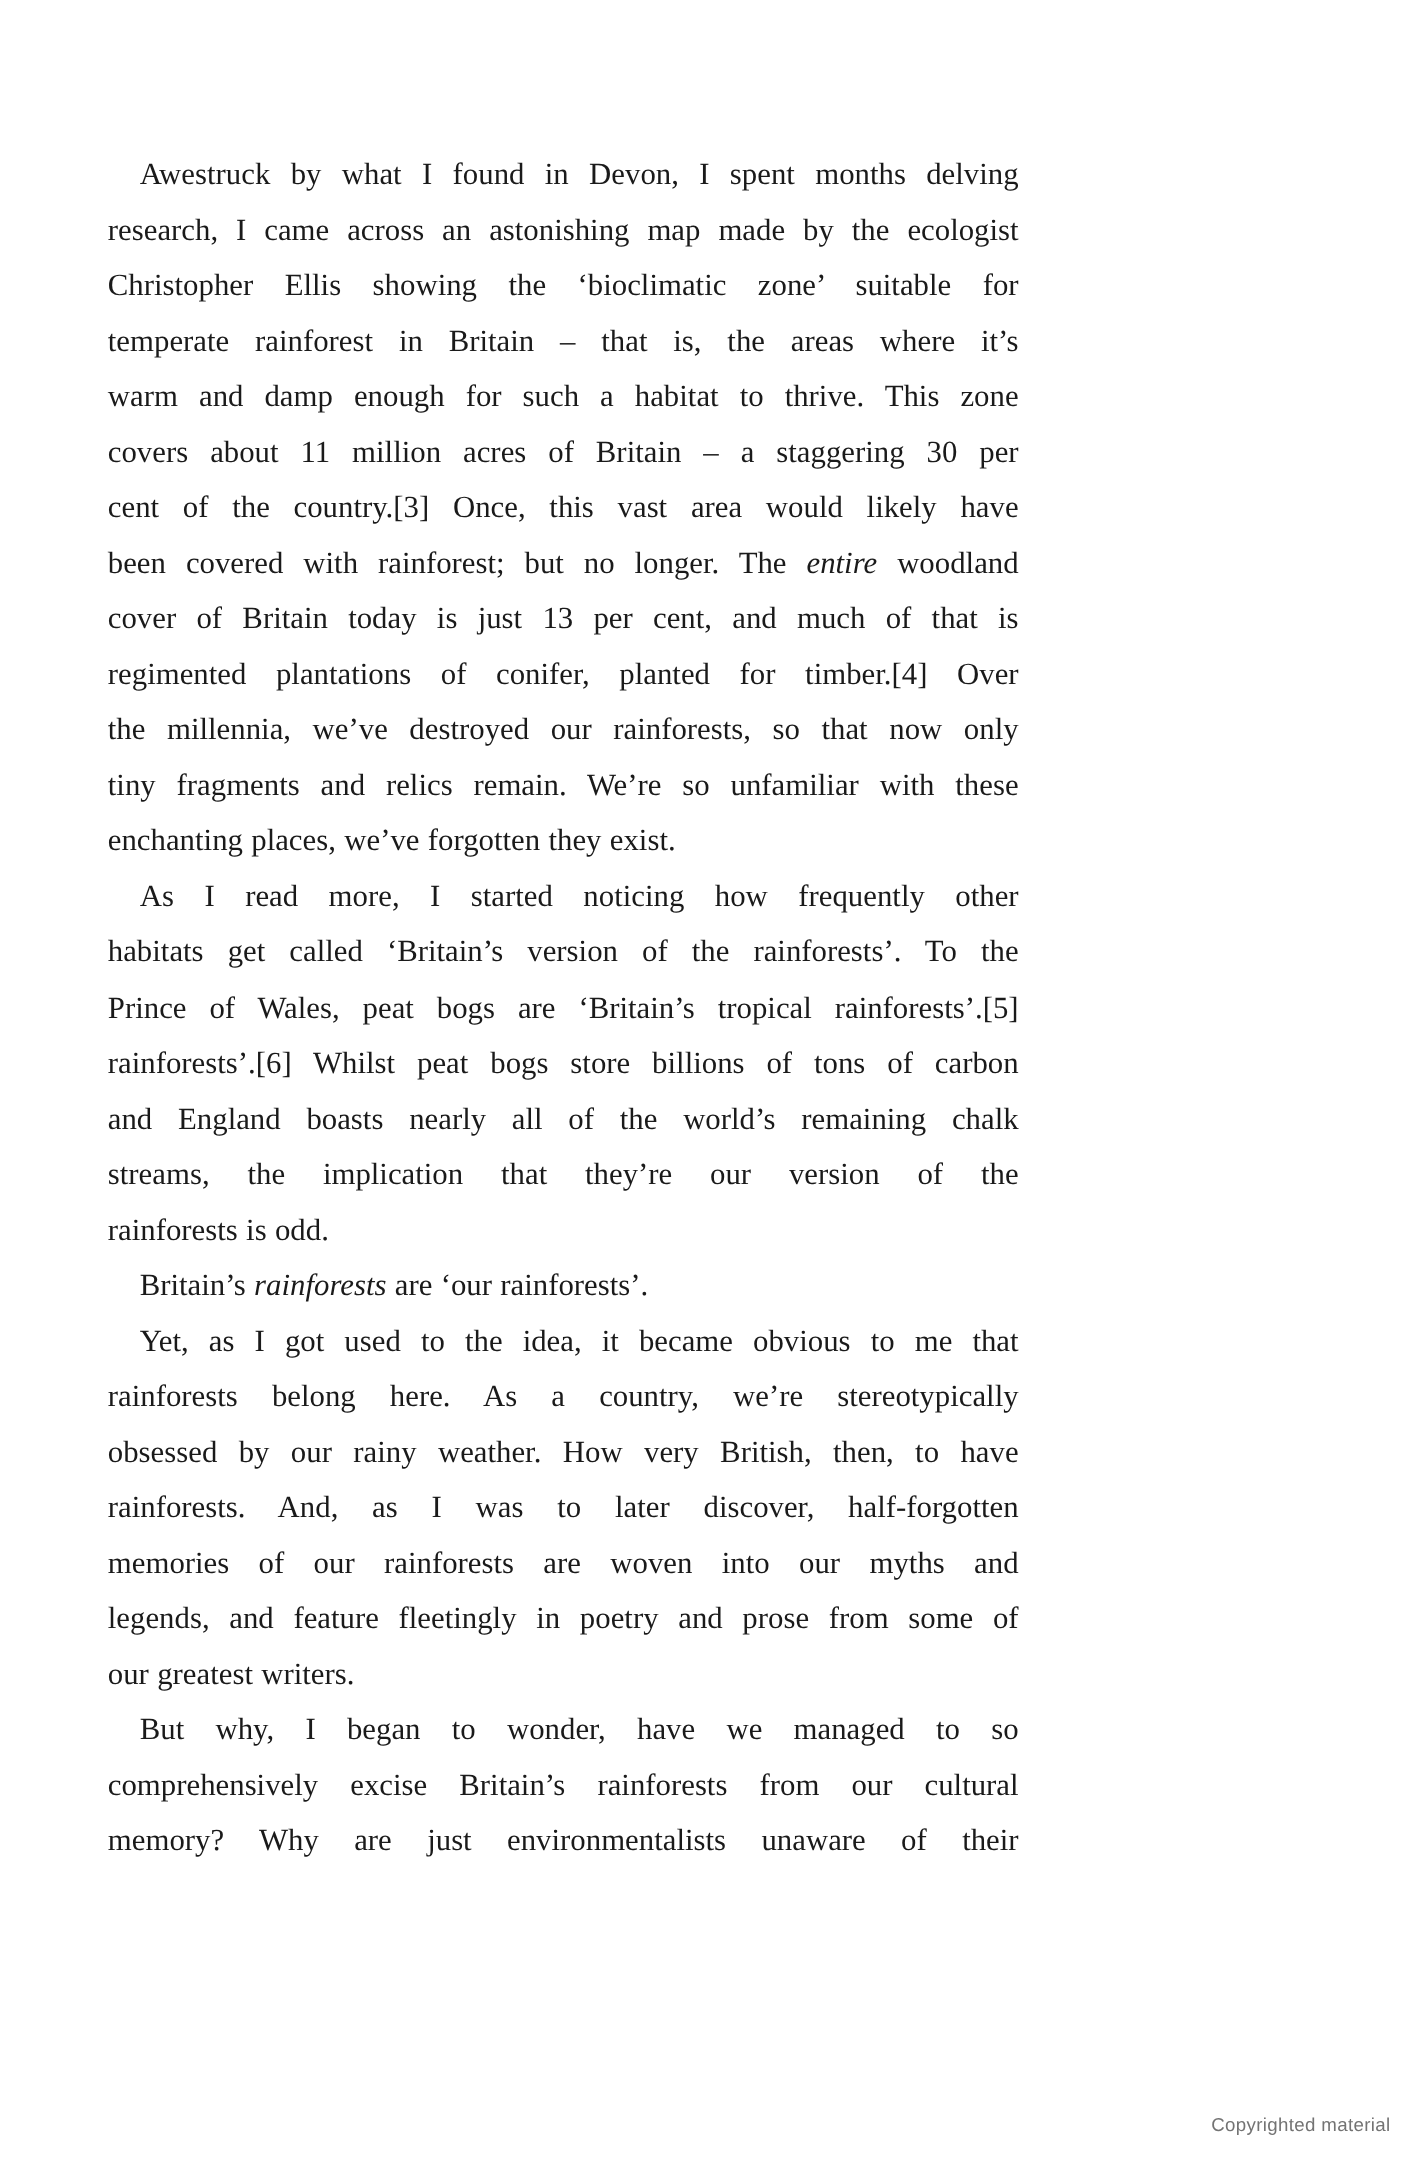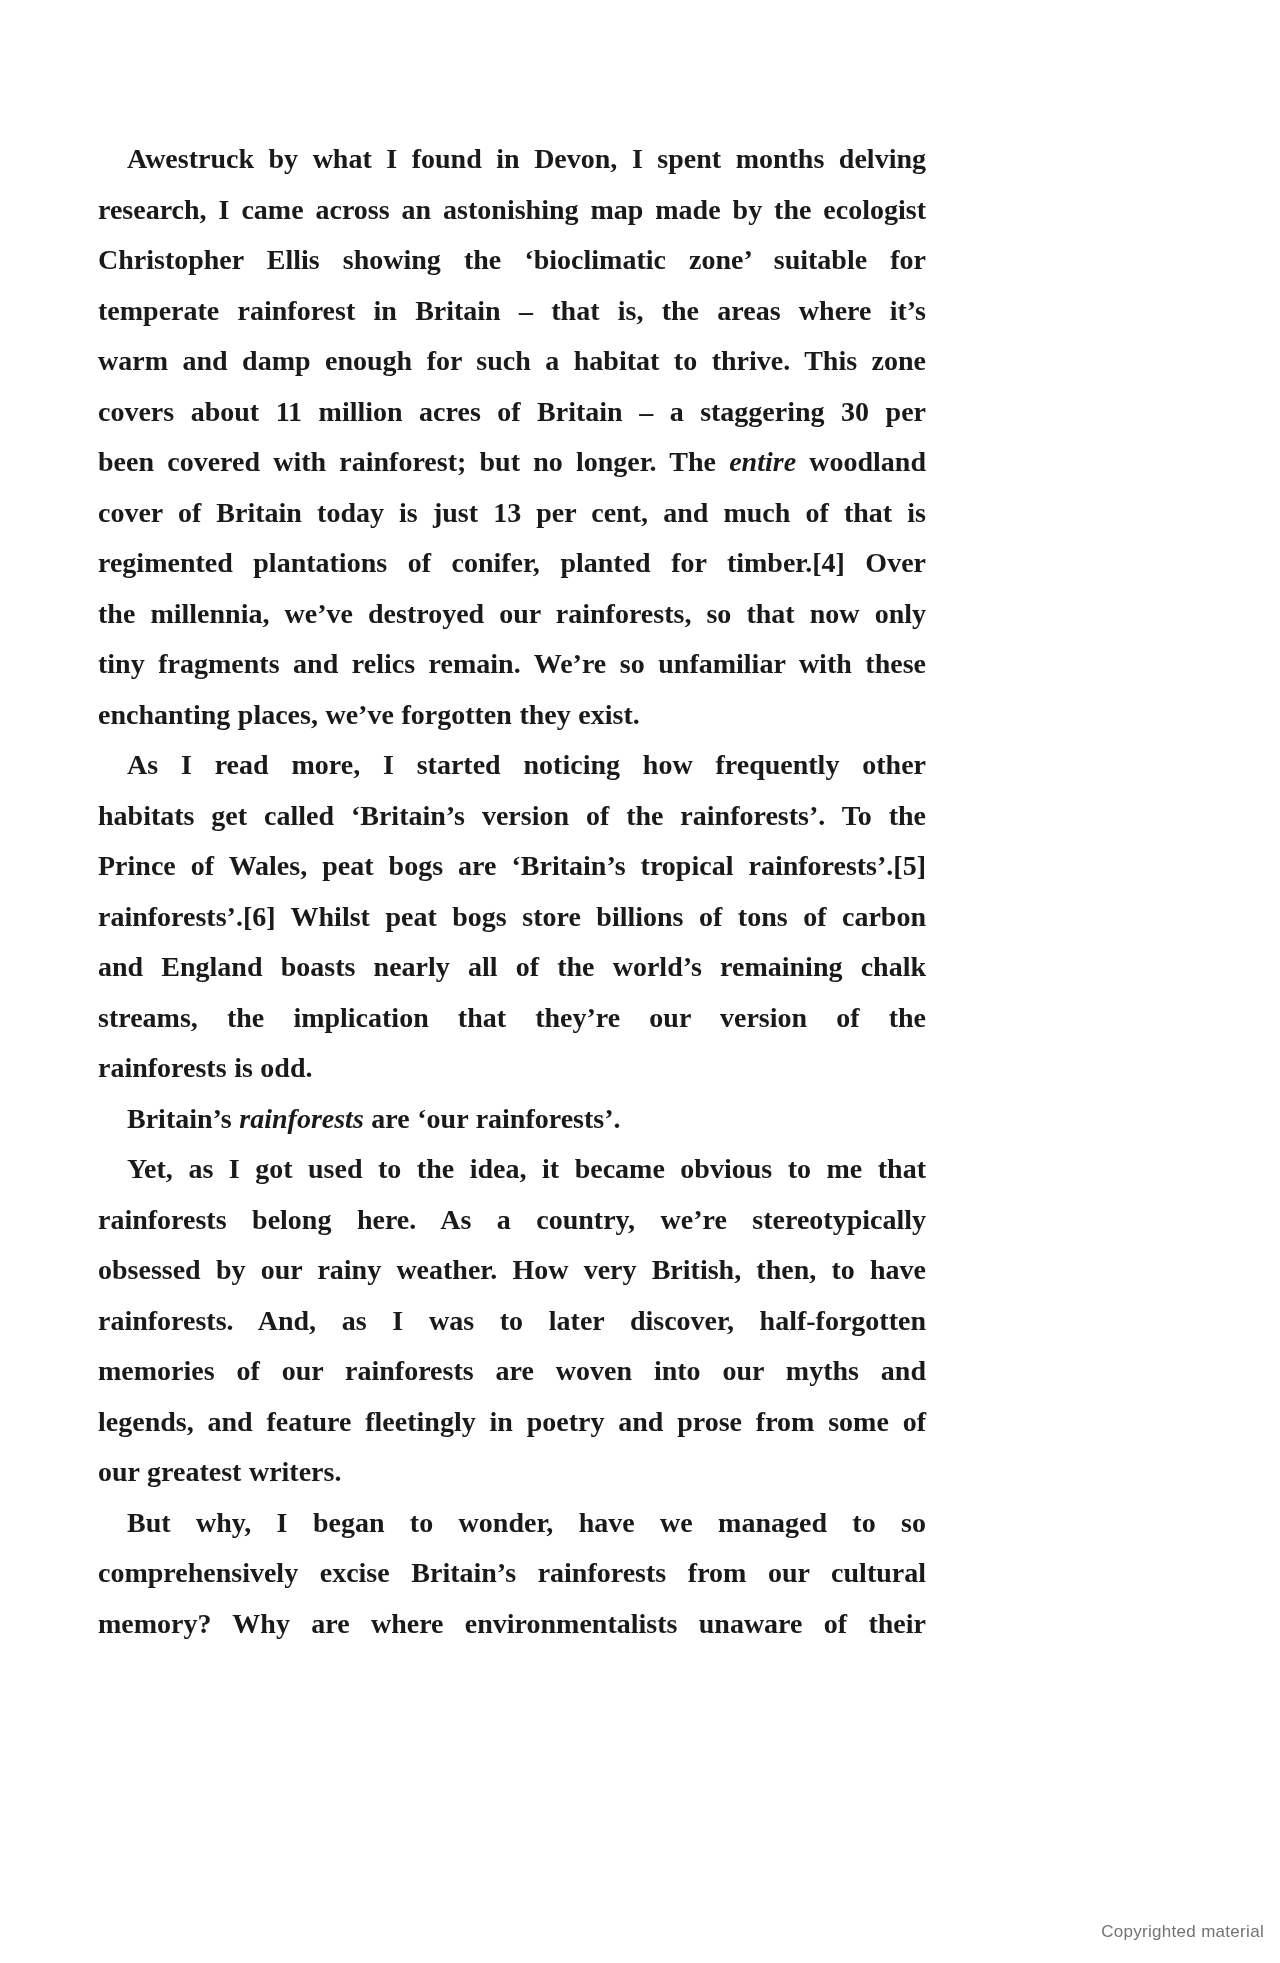--- a/index.html
+++ b/index.html
@@ -30,21 +30,20 @@
     -webkit-font-smoothing: antialiased;
   }
   .para {
     margin: 0;
     padding: 0;
   }
   .line {
     height: 50.5px;
     text-align: justify;
     word-spacing: 0.02em;
-    font-weight: bold;
   }
   .line.just {
     text-align-last: justify;
   }
   .line.flush {
     text-align-last: left;
   }
   .line.ind {
     text-indent: 29px;
   }
@@ -66,20 +65,21 @@
 
 <div class="page">
   <div class="text-block">
       <div class="para">
         <div class="line just ind"><span>Awestruck by what I found in Devon, I spent months delving</span></div>
         <div class="line just"><span>research, I came across an astonishing map made by the ecologist</span></div>
         <div class="line just"><span>Christopher Ellis showing the ‘bioclimatic zone’ suitable for</span></div>
         <div class="line just"><span>temperate rainforest in Britain – that is, the areas where it’s</span></div>
         <div class="line just"><span>warm and damp enough for such a habitat to thrive. This zone</span></div>
         <div class="line just"><span>covers about 11 million acres of Britain – a staggering 30 per</span></div>
+        <div class="line just"><span>cent of the country.[3] Once, this vast area would likely have</span></div>
         <div class="line just"><span>been covered with rainforest; but no longer. The </span><span class="it">entire</span><span> woodland</span></div>
         <div class="line just"><span>cover of Britain today is just 13 per cent, and much of that is</span></div>
         <div class="line just"><span>regimented plantations of conifer, planted for timber.[4] Over</span></div>
         <div class="line just"><span>the millennia, we’ve destroyed our rainforests, so that now only</span></div>
         <div class="line just"><span>tiny fragments and relics remain. We’re so unfamiliar with these</span></div>
         <div class="line flush"><span>enchanting places, we’ve forgotten they exist.</span></div>
       </div>
       <div class="para">
         <div class="line just ind"><span>As I read more, I started noticing how frequently other</span></div>
         <div class="line just"><span>habitats get called ‘Britain’s version of the rainforests’. To the</span></div>
@@ -97,17 +97,17 @@
         <div class="line just"><span>rainforests belong here. As a country, we’re stereotypically</span></div>
         <div class="line just"><span>obsessed by our rainy weather. How very British, then, to have</span></div>
         <div class="line just"><span>rainforests. And, as I was to later discover, half-forgotten</span></div>
         <div class="line just"><span>memories of our rainforests are woven into our myths and</span></div>
         <div class="line just"><span>legends, and feature fleetingly in poetry and prose from some of</span></div>
         <div class="line flush"><span>our greatest writers.</span></div>
       </div>
       <div class="para">
         <div class="line just ind"><span>But why, I began to wonder, have we managed to so</span></div>
         <div class="line just"><span>comprehensively excise Britain’s rainforests from our cultural</span></div>
-        <div class="line just"><span>memory? Why are where environmentalists unaware of their</span></div>
+        <div class="line just"><span>memory? Why are just environmentalists unaware of their</span></div>
       </div>
     </div>
   <div class="watermark">Copyrighted material</div>
 </div>
 
 </body></html>

